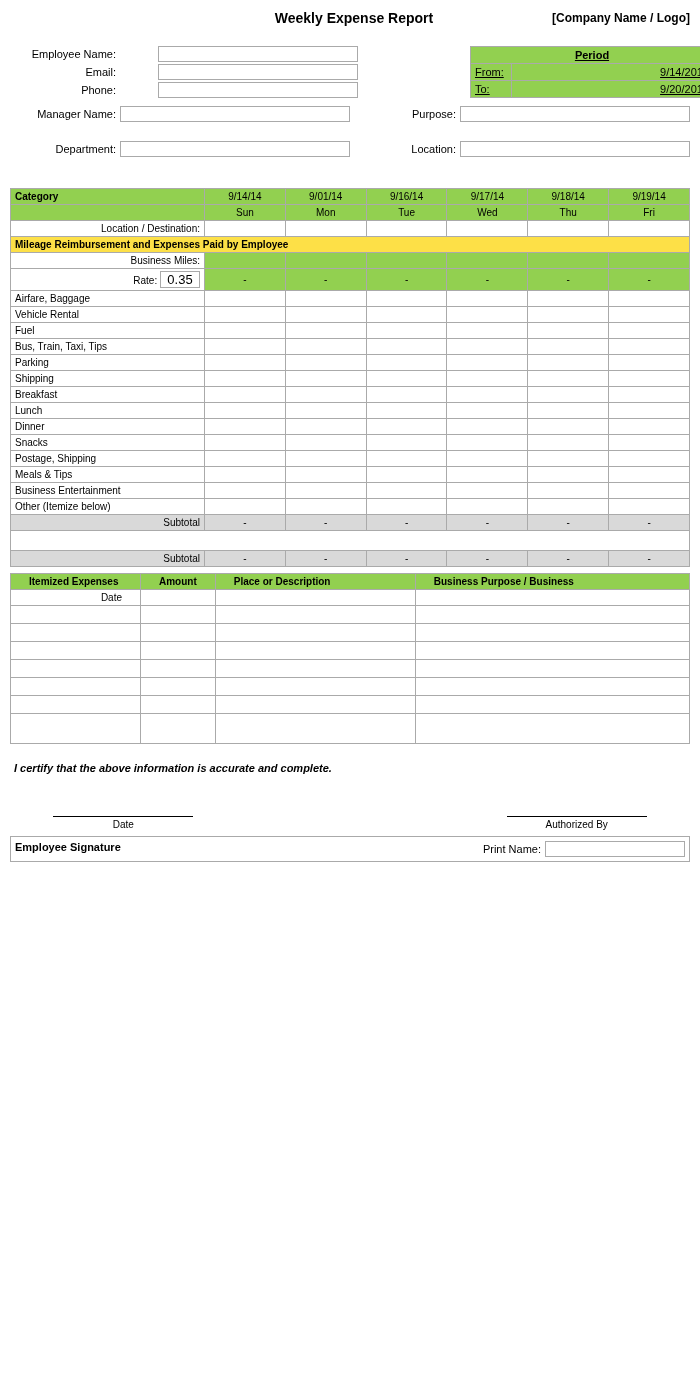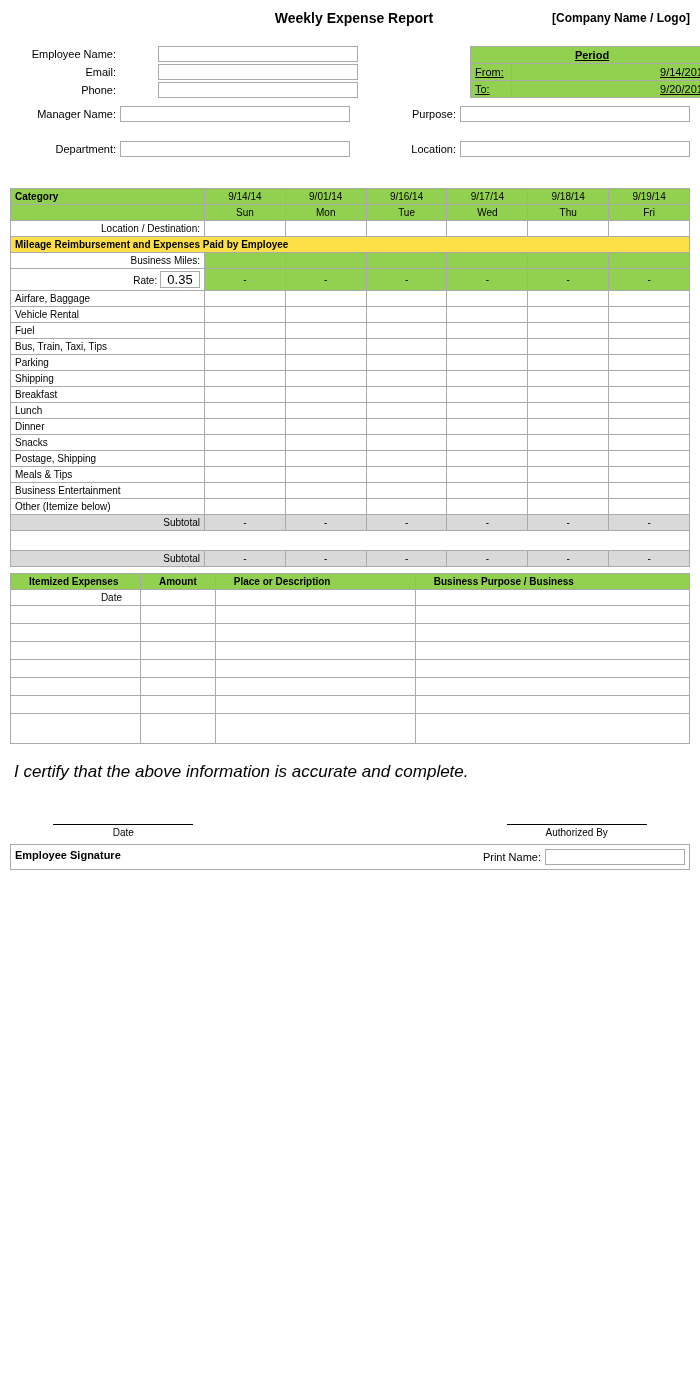--- a/index.html
+++ b/index.html
@@ -196,22 +196,22 @@
       font-size: 10px;
     }
     .itemized-header {
       background: #92d050;
       font-weight: bold;
     }
     
     .certify-section {
       margin: 10px 0;
       font-style: italic;
-      font-size: 17px;
-      font-weight: normal;
+      font-size: 11px;
+      font-weight: bold;
       padding: 8px 4px;
     }
     
     .bottom-row {
       display: flex;
       border: 1px solid #aaa;
       margin-top: 4px;
     }
     .bottom-left {
       flex: 1;

